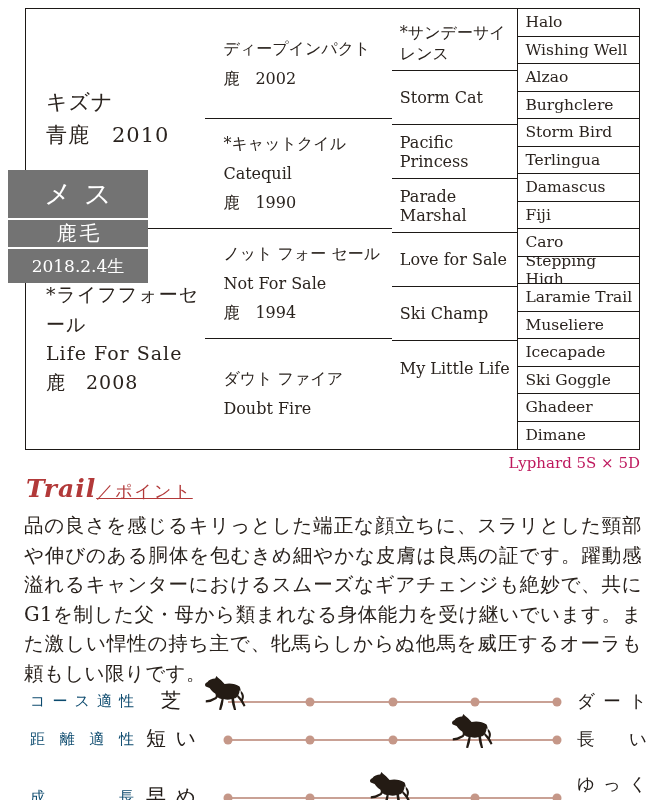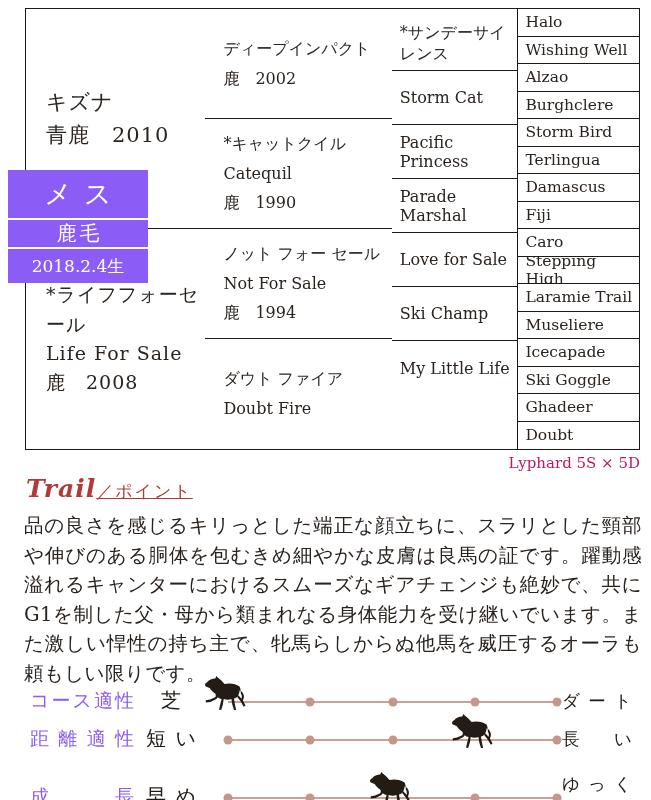--- a/index.html
+++ b/index.html
@@ -24,21 +24,21 @@
   .pcol .pcell{border-bottom:1.5px solid #1d1916;}
   .pcol .pcell:last-child{border-bottom:none;}
   .col1 .pcell{height:50%;padding-left:20px;font-size:21px;line-height:1.55;letter-spacing:1px;}
   .col2 .pcell{height:25%;padding-left:18px;font-size:16px;line-height:1.85;}
   .col3 .pcell{height:12.5%;padding-left:8px;font-size:16px;}
   .col4 .pcell{height:6.25%;padding-left:7px;font-size:15.5px;justify-content:center;}
   .dam-name{font-size:19px;}
   
   .subject-box{
     position:absolute;left:8px;top:170px;width:140px;height:113px;
-    background:#8b5cf6;z-index:5;display:flex;flex-direction:column;color:#fff;text-align:center;
+    background:#737373;z-index:5;display:flex;flex-direction:column;color:#fff;text-align:center;
   }
   .subj-sex{height:48px;display:flex;align-items:center;justify-content:center;
     font-size:27px;letter-spacing:12px;padding-left:12px;box-sizing:border-box;}
   .subj-sep{height:2px;background:#ffffff;}
   .subj-coat{height:27px;display:flex;align-items:center;justify-content:center;
     font-size:20px;letter-spacing:3px;padding-left:3px;box-sizing:border-box;}
   .subj-birth{height:34px;display:flex;align-items:center;justify-content:center;font-size:17px;}
   
   .inbreed{position:absolute;left:25px;top:454px;width:615px;text-align:right;
     font-size:15px;color:#be185d;}
@@ -48,31 +48,31 @@
   .point-ja{font-size:17px;letter-spacing:2px;margin-left:0;text-decoration:underline;}
   .point-body{
     position:absolute;left:24px;top:511px;width:618px;
     font-size:19.5px;line-height:29.5px;text-align:justify;color:#29221d;letter-spacing:0.4px;
   }
   
   .apt-row{position:absolute;left:0;width:651px;height:40px;}
   .apt-row.r0{top:682px;} .apt-row.r1{top:720px;} .apt-row.r2{top:758px;margin-top:20px;}
   .apt-label{
     position:absolute;left:30px;top:50%;transform:translateY(-54%);
-    width:104px;color:#8b5cf6;font-size:19px;
+    width:104px;color:#0c4a6e;font-size:15px;
     text-align:justify;text-align-last:justify;
   }
   .apt-left{
     position:absolute;left:146px;top:50%;transform:translateY(-54%);
     width:50px;font-size:20px;color:#221c18;
     text-align:justify;text-align-last:justify;
   }
   .apt-left.single{text-align:center;text-align-last:center;}
   .apt-right{
-    position:absolute;left:562px;top:50%;transform:translateY(-54%);
+    position:absolute;left:577px;top:50%;transform:translateY(-54%);
     width:70px;font-size:17.5px;color:#221c18;
     text-align:justify;text-align-last:justify;
   }
   .apt-track{position:absolute;left:228px;top:0;width:329px;height:40px;}
   .apt-line{position:absolute;left:0;right:0;top:calc(50% - 1px);height:2px;background:#c9a195;}
   .dot{position:absolute;top:50%;width:9px;height:9px;border-radius:50%;
     background:#c59788;transform:translate(-50%,-50%);}
   .horse{position:absolute;top:50%;transform:translate(-50%,-72%);width:47px;height:37px;}
 </style>
 </head>
@@ -178,21 +178,21 @@
       <div class="pcell">
           <div>Icecapade</div>
         </div>
       <div class="pcell">
           <div>Ski Goggle</div>
         </div>
       <div class="pcell">
           <div>Ghadeer</div>
         </div>
       <div class="pcell">
-          <div>Doubt</div>
+          <div>Dimane</div>
         </div>
     </div>
   </div>
 
   <div class="subject-box">
     <div class="subj-sex">メス</div>
     <div class="subj-sep"></div>
     <div class="subj-coat">鹿毛</div>
     <div class="subj-sep"></div>
     <div class="subj-birth">2018.2.4生</div>

